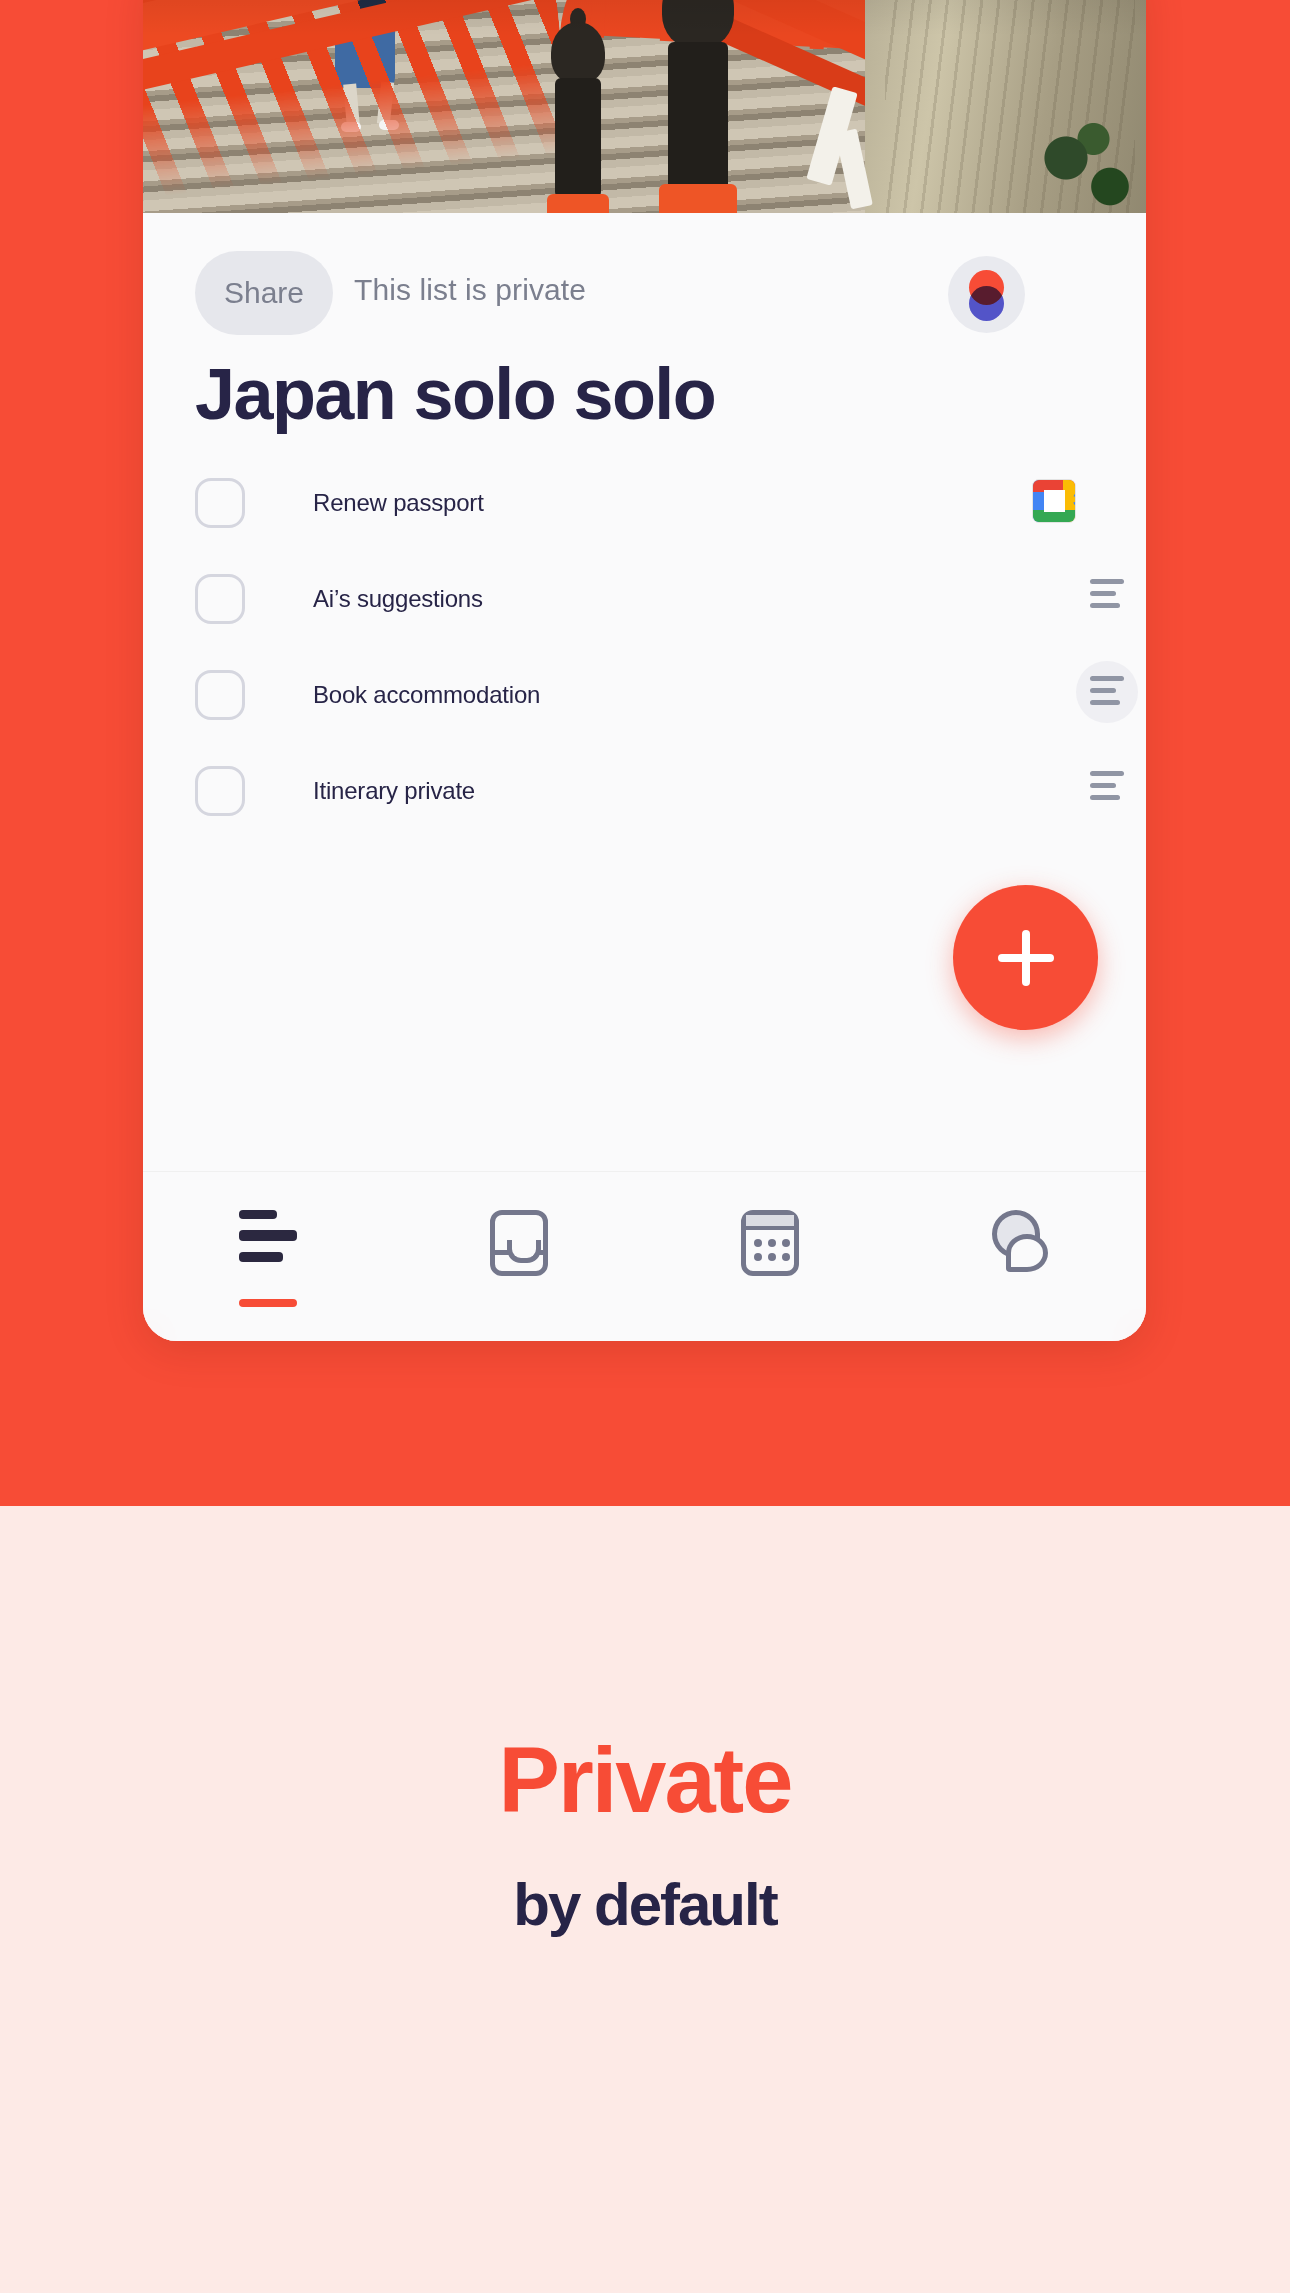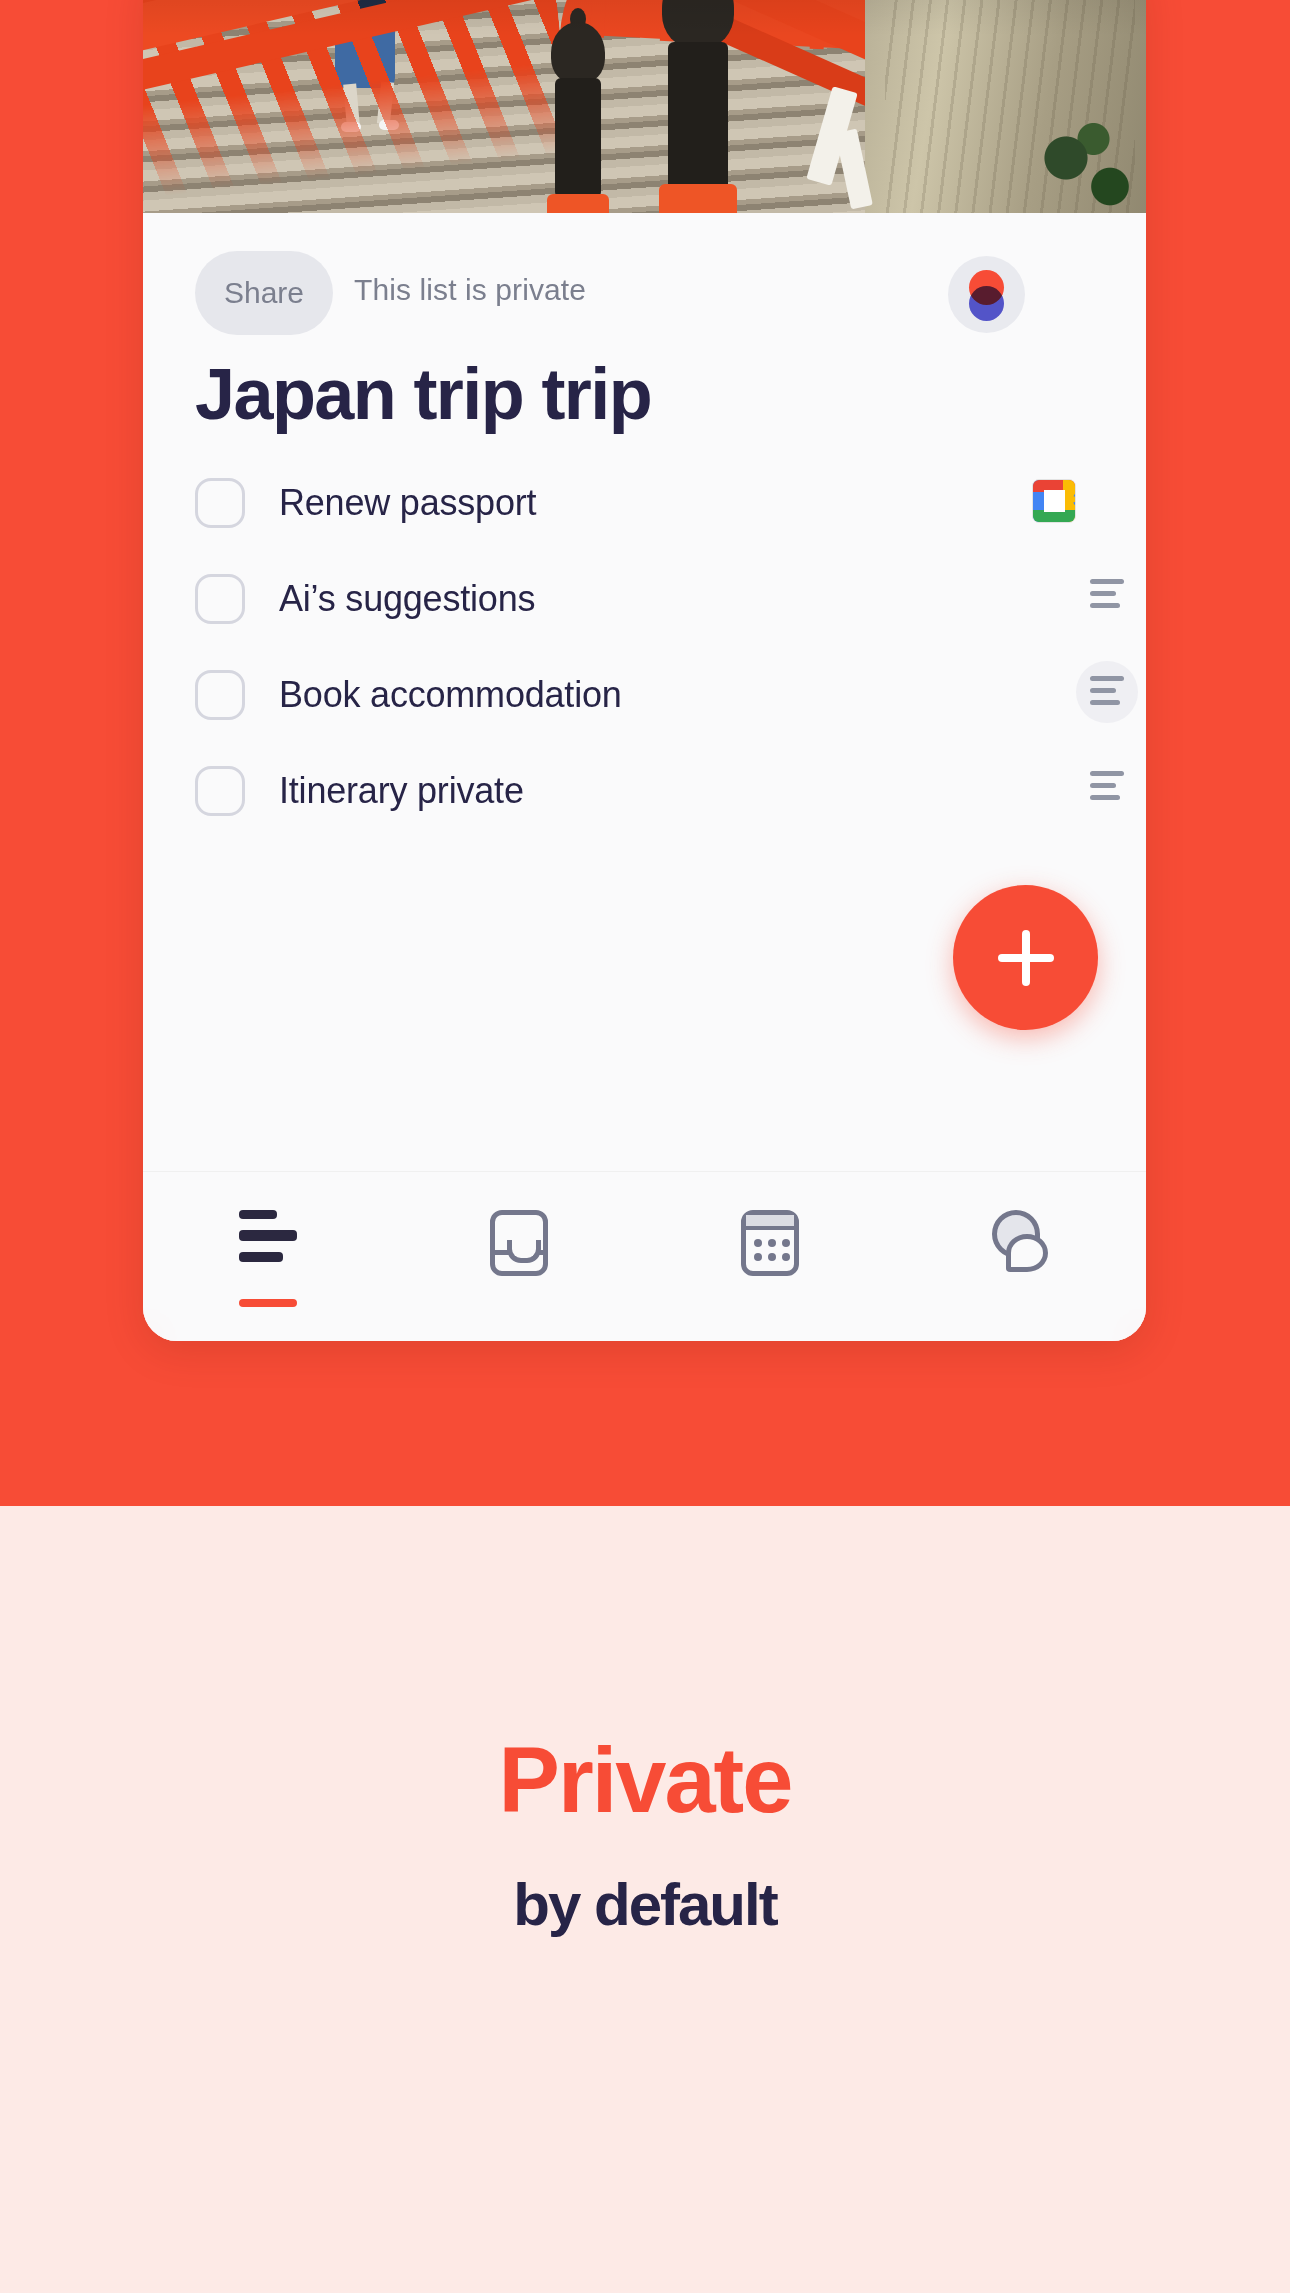--- a/index.html
+++ b/index.html
@@ -159,21 +159,21 @@
 
   
   #task-list{position:absolute;left:0;top:242px;width:1003px;}
   .task-row{position:relative;width:1003px;padding:0 0 0 52px;}
   .task-main{position:relative;display:flex;align-items:center;height:96px;}
   .checkbox{
     width:50px;height:50px;border:3px solid #D5D6DF;border-radius:16px;
     flex:0 0 auto;background:transparent;cursor:pointer;
   }
   .task-label{
-    margin-left:34px;color:#272447;font-size:36px;letter-spacing:-.2px;
+    margin-left:68px;color:#272447;font-size:24px;letter-spacing:-.2px;
   }
   .task-meta{
     display:flex;align-items:center;height:54px;margin-left:96px;margin-top:-12px;
   }
   .cal-mini{
     width:26px;height:26px;border:3px solid #9095A4;border-radius:6px;
     position:relative;flex:0 0 auto;
   }
   .cal-mini:before{content:"";position:absolute;left:-3px;top:-3px;right:-3px;height:8px;
     background:#9095A4;border-radius:4px 4px 0 0;}
@@ -323,21 +323,21 @@
 
     <div id="share-row">
       <button id="share-button">Share</button>
       <div id="privacy-label">This list is private</div>
       <div id="avatar">
         <div class="dot-top"></div>
         <div class="dot-bot"></div>
       </div>
     </div>
 
-    <h1 id="list-title">Japan trip trip</h1>
+    <h1 id="list-title">Japan solo solo</h1>
 
     <div id="task-list">
 
       <div class="task-row" id="task-row-1">
         <div class="task-main">
           <div class="checkbox"></div>
           <div class="task-label">Renew passport</div>
           <div class="gcal-icon">
             <div class="g-blue"></div>
               <div class="g-red"></div>

